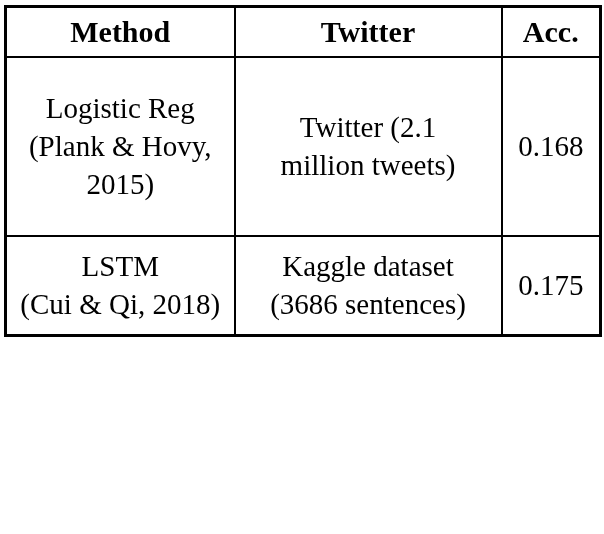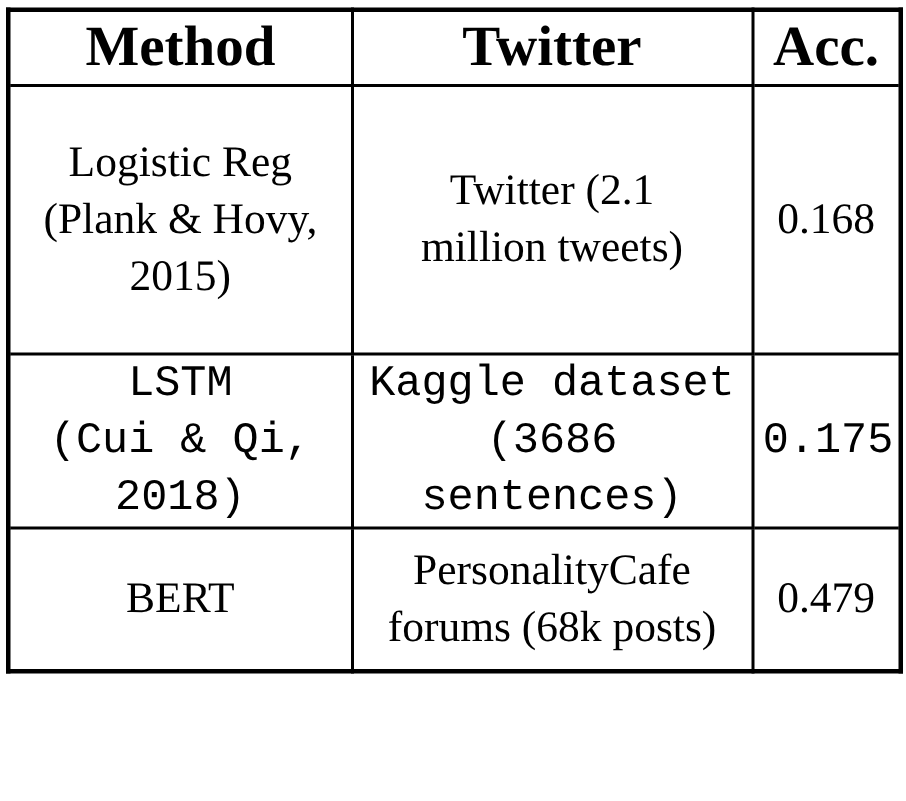--- a/index.html
+++ b/index.html
@@ -23,32 +23,32 @@
   table.results td {
     border: 2px solid #000000;
     text-align: center;
     vertical-align: middle;
     color: #000000;
     padding: 0 6px;
     white-space: pre-line;
     overflow: hidden;
   }
   table.results th {
-    font-size: 38px;
+    font-size: 30px;
     font-weight: bold;
     line-height: 1.1;
   }
   table.results td {
     font-size: 29px;
     line-height: 38px;
   }
   tr.header-row  { height: 50px; }
   tr.row-0       { height: 179px; }
   tr.row-1       { height: 134px; }
-  tr.row-2       { height: 100px; font-family: Liberation Mono, monospace; }
+  tr.row-2       { height: 100px; }
   tr.row-3       { height: 96px; }
   col.col-method  { width: 229px; }
   col.col-dataset { width: 267px; }
   col.col-acc     { width: 99px; }
 </style>
 </head>
 <body>
 
 <table class="results">
   <colgroup>
@@ -72,20 +72,14 @@
 million tweets)</td>
       <td>0.168</td>
     </tr>
     <tr class="row-2">
       <td>LSTM
 (Cui &amp; Qi, 2018)</td>
       <td>Kaggle dataset
 (3686 sentences)</td>
       <td>0.175</td>
     </tr>
-    <tr class="row-3">
-      <td>BERT</td>
-      <td>PersonalityCafe
-forums (68k posts)</td>
-      <td>0.479</td>
-    </tr>
   </tbody>
 </table>
 
 </body></html>

